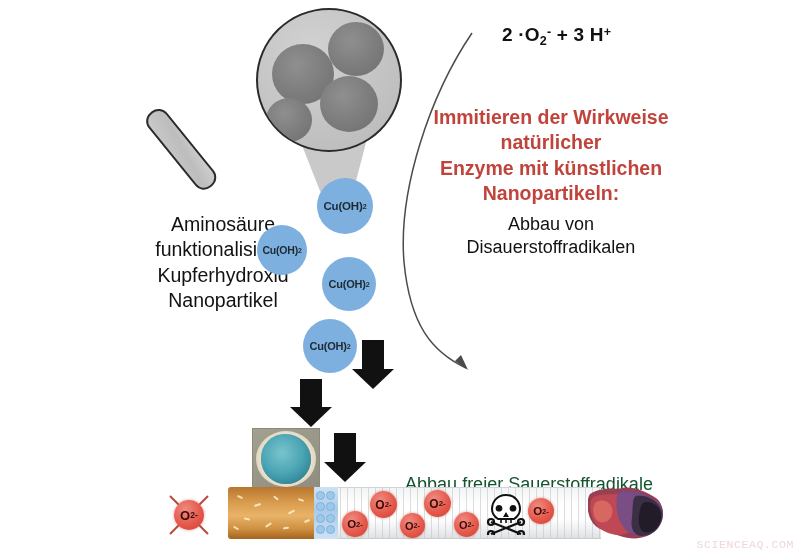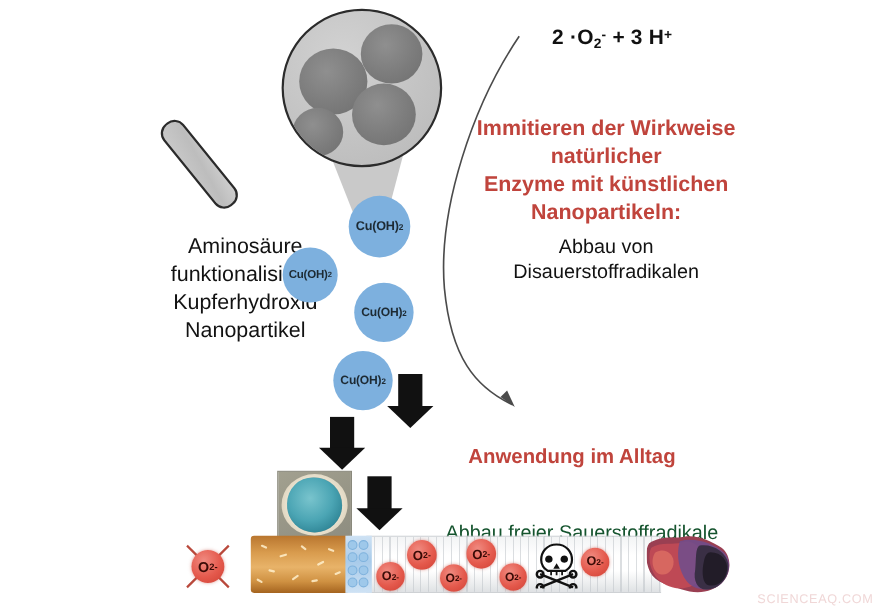--- a/index.html
+++ b/index.html
@@ -106,21 +106,21 @@
     position:absolute;left:8px;top:5px;width:50px;height:50px;border-radius:48% 52% 50% 50%;
     background:radial-gradient(circle at 42% 38%, #79c4cd 0%, #4ba5b4 48%, #2f8596 78%, #eae3d2 100%);
   }
   .powder-rim{
     position:absolute;left:3px;top:2px;width:60px;height:56px;border-radius:50%;
     background:radial-gradient(circle at 50% 50%, rgba(0,0,0,0) 58%, #e8e0cd 62%, #cdbfa4 100%);
   }
 
   .watermark{
     position:absolute;right:6px;bottom:5px;color:#f0d7d7;font-size:11.5px;
-    letter-spacing:.6px;font-weight:400;
+    letter-spacing:.6px;font-weight:400;font-family:Liberation Mono, monospace;
   }
 </style>
 </head>
 <body>
 
 <div class="stage">
 
   <svg class="layer">
     <polygon points="292,120 372,120 352,196 322,196" fill="#c9c9c9"></polygon>
   </svg>
@@ -185,21 +185,20 @@
       <rect x="334" y="433" width="22" height="30" fill="#111"></rect>
       <polygon points="324,462 366,462 345,482" fill="#111"></polygon>
     </g>
   </svg>
 
   <div class="photo">
     <div class="powder-rim"></div>
     <div class="powder"></div>
   </div>
 
-  <div class="txt app-red">Anwendung im Alltag</div>
   <div class="txt app-black">Abbau freier Sauerstoffradikale
 im Zigarettenrauch</div>
 
   <svg class="layer">
     <line x1="170" y1="496" x2="208" y2="534" stroke="#b9493c" stroke-width="2"></line>
     <line x1="208" y1="496" x2="170" y2="534" stroke="#b9493c" stroke-width="2"></line>
   </svg>
   <div class="o2" style="left:174px;top:500px;width:30px;height:30px;font-size:13px;">
     <span>O</span>
       <span class="sub">2</span>

